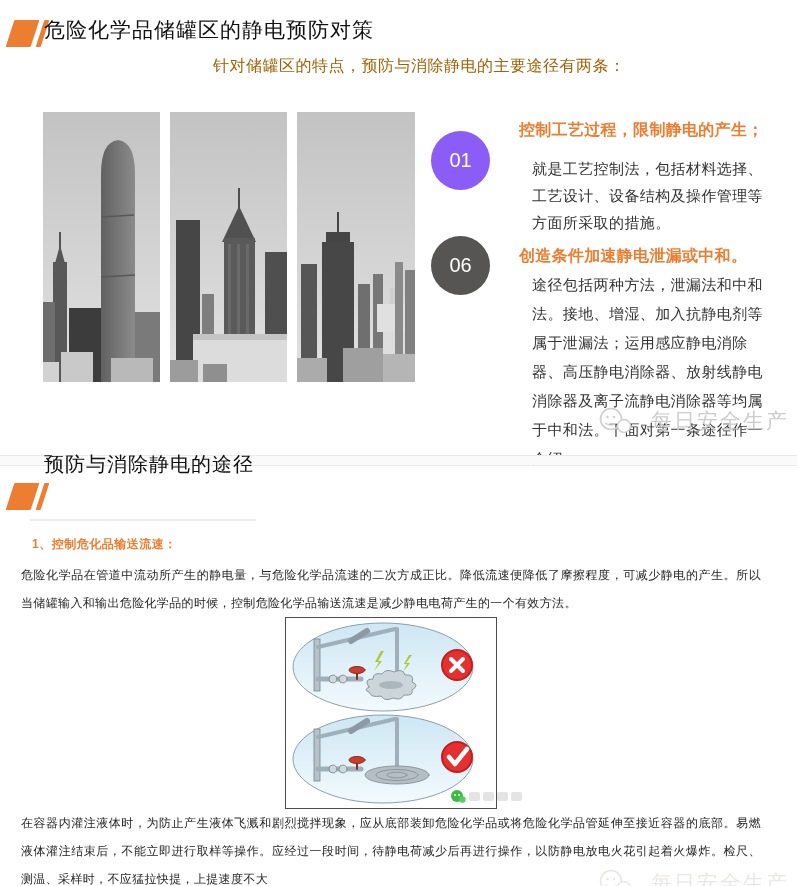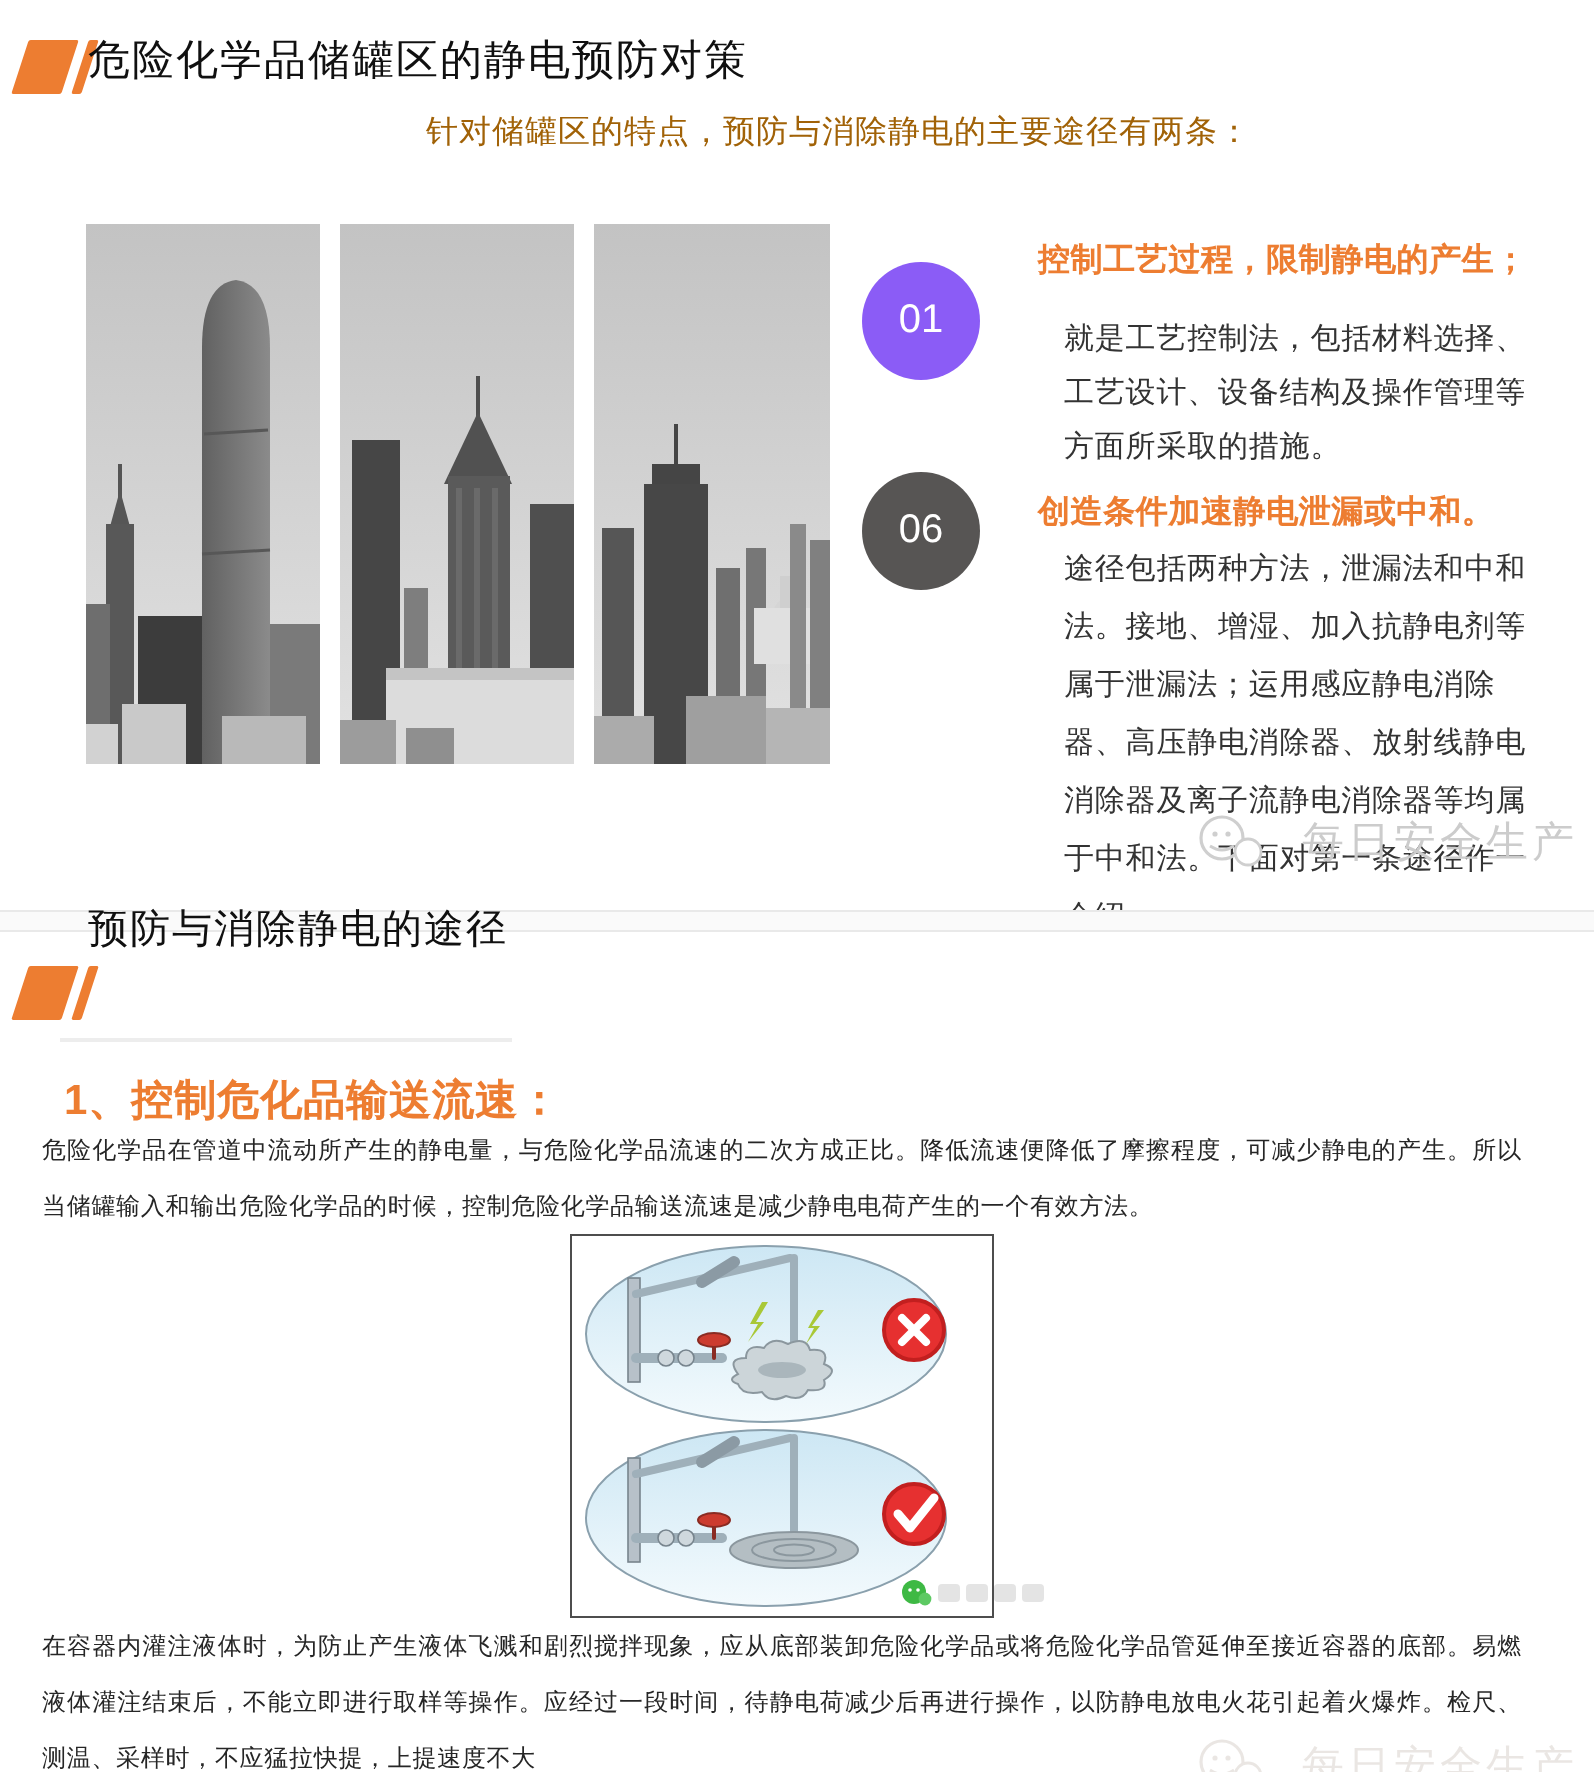--- a/index.html
+++ b/index.html
@@ -28,21 +28,21 @@
   #body-02{left:532px;top:270px;width:242px;line-height:29px;}
 
   .watermark{position:absolute;display:flex;align-items:center;gap:19px;color:#cccccc;font-size:21px;letter-spacing:2px;white-space:nowrap;}
   #watermark-1{right:8px;top:406px;}
   #watermark-2{right:8px;top:868px;opacity:.5;}
 
   #divider{position:absolute;left:0;top:455px;width:797px;height:9px;background:#fafafa;border-top:1px solid #e9e9e9;border-bottom:1px solid #e9e9e9;}
 
   #s2-title{left:44px;top:451px;font-size:20px;}
   #s2-underline{position:absolute;left:30px;top:519px;width:226px;height:2px;background:#ededed;}
-  #s2-subheading{position:absolute;left:32px;top:536px;font-size:21px;font-weight:bold;color:#ED7D31;letter-spacing:.5px;white-space:nowrap;}
+  #s2-subheading{position:absolute;left:32px;top:536px;font-size:12px;font-weight:bold;color:#ED7D31;letter-spacing:.5px;white-space:nowrap;}
   .para{position:absolute;left:21px;width:740px;font-size:12px;line-height:28px;letter-spacing:.35px;color:#262626;text-align:justify;}
   #para-1{top:561px;}
   #para-2{top:809px;}
 
   #illustration{position:absolute;left:285px;top:617px;width:212px;height:192px;}
   #illu-watermark{position:absolute;left:450px;top:789px;display:flex;align-items:center;gap:3px;}
   .smudge{width:11px;height:9px;background:#d9d9d9;border-radius:2px;opacity:.7;}
 </style>
 </head>
 <body>

